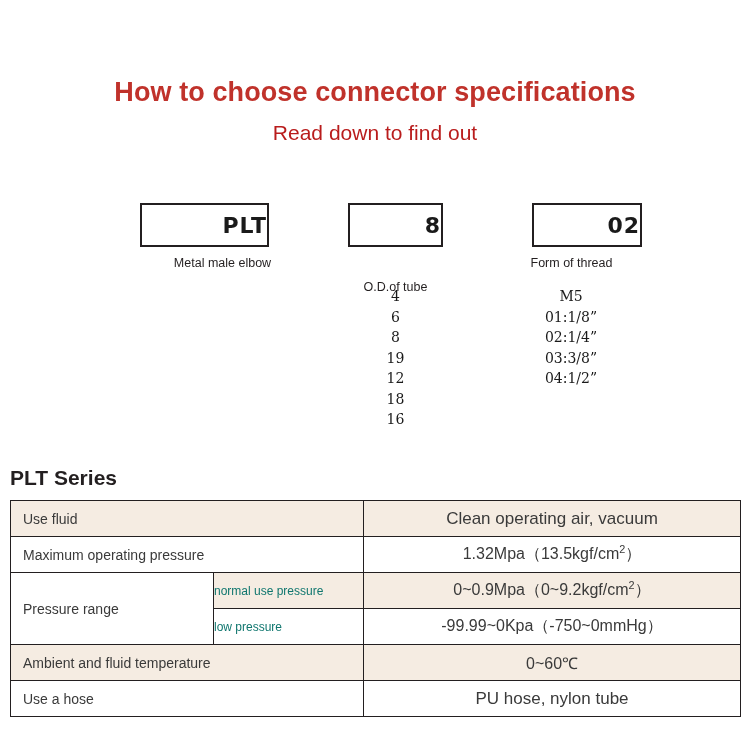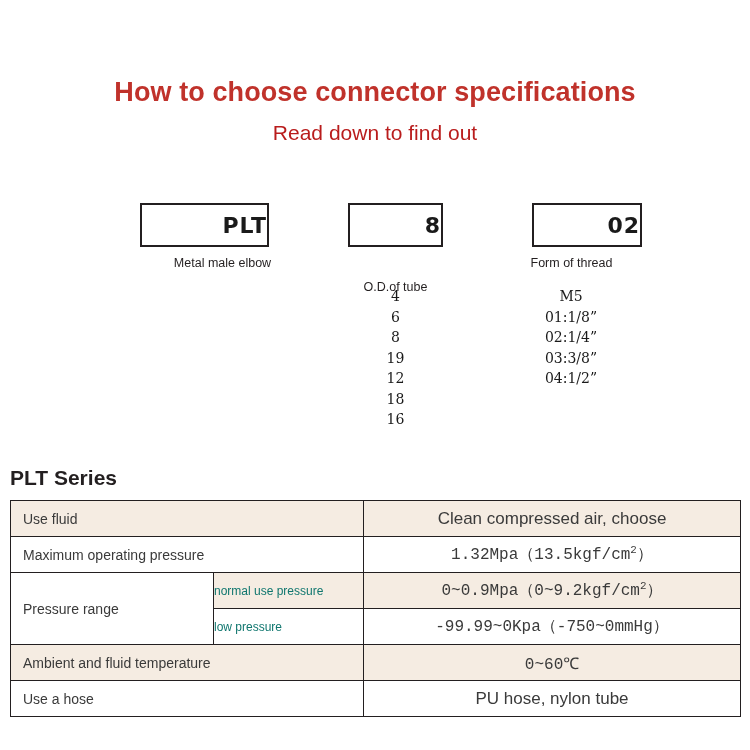--- a/index.html
+++ b/index.html
@@ -138,21 +138,21 @@
   }
   .cell-sublabel {
     font-size: 12px;
     color: #0f766e;
     text-align: left;
   }
   .cell-value {
     font-size: 16px;
     color: #3a3a3a;
     text-align: center;
-    font-family: Liberation Mono, monospace;
+    font-family: Liberation Sans, sans-serif;
   }
   .cell-value.roman {
     font-family: "Liberation Sans", sans-serif;
     font-size: 17px;
   }
   .col-a { width: 203px; }
   .col-b { width: 150px; }
   .col-c { width: 377px; }
   sup { font-size: 0.68em; vertical-align: super; line-height: 0; }
 </style>
@@ -202,21 +202,21 @@
 
 <table class="spec-table">
   <colgroup>
     <col class="col-a">
       <col class="col-b">
       <col class="col-c">
   </colgroup>
   <tbody>
     <tr>
       <td class="cell-label band-beige" colspan="2">Use fluid</td>
-      <td class="cell-value roman band-beige">Clean compressed air, choose</td>
+      <td class="cell-value roman band-beige">Clean operating air, vacuum</td>
     </tr>
     <tr>
       <td class="cell-label band-white" colspan="2">Maximum operating pressure</td>
       <td class="cell-value band-white"><span>1.32Mpa（13.5kgf/cm</span><sup>2</sup><span>）</span></td>
     </tr>
     <tr>
       <td class="cell-label band-white" rowspan="2">Pressure range</td>
       <td class="cell-sublabel band-beige">normal use pressure</td>
       <td class="cell-value band-beige"><span>0~0.9Mpa（0~9.2kgf/cm</span><sup>2</sup><span>）</span></td>
     </tr>

